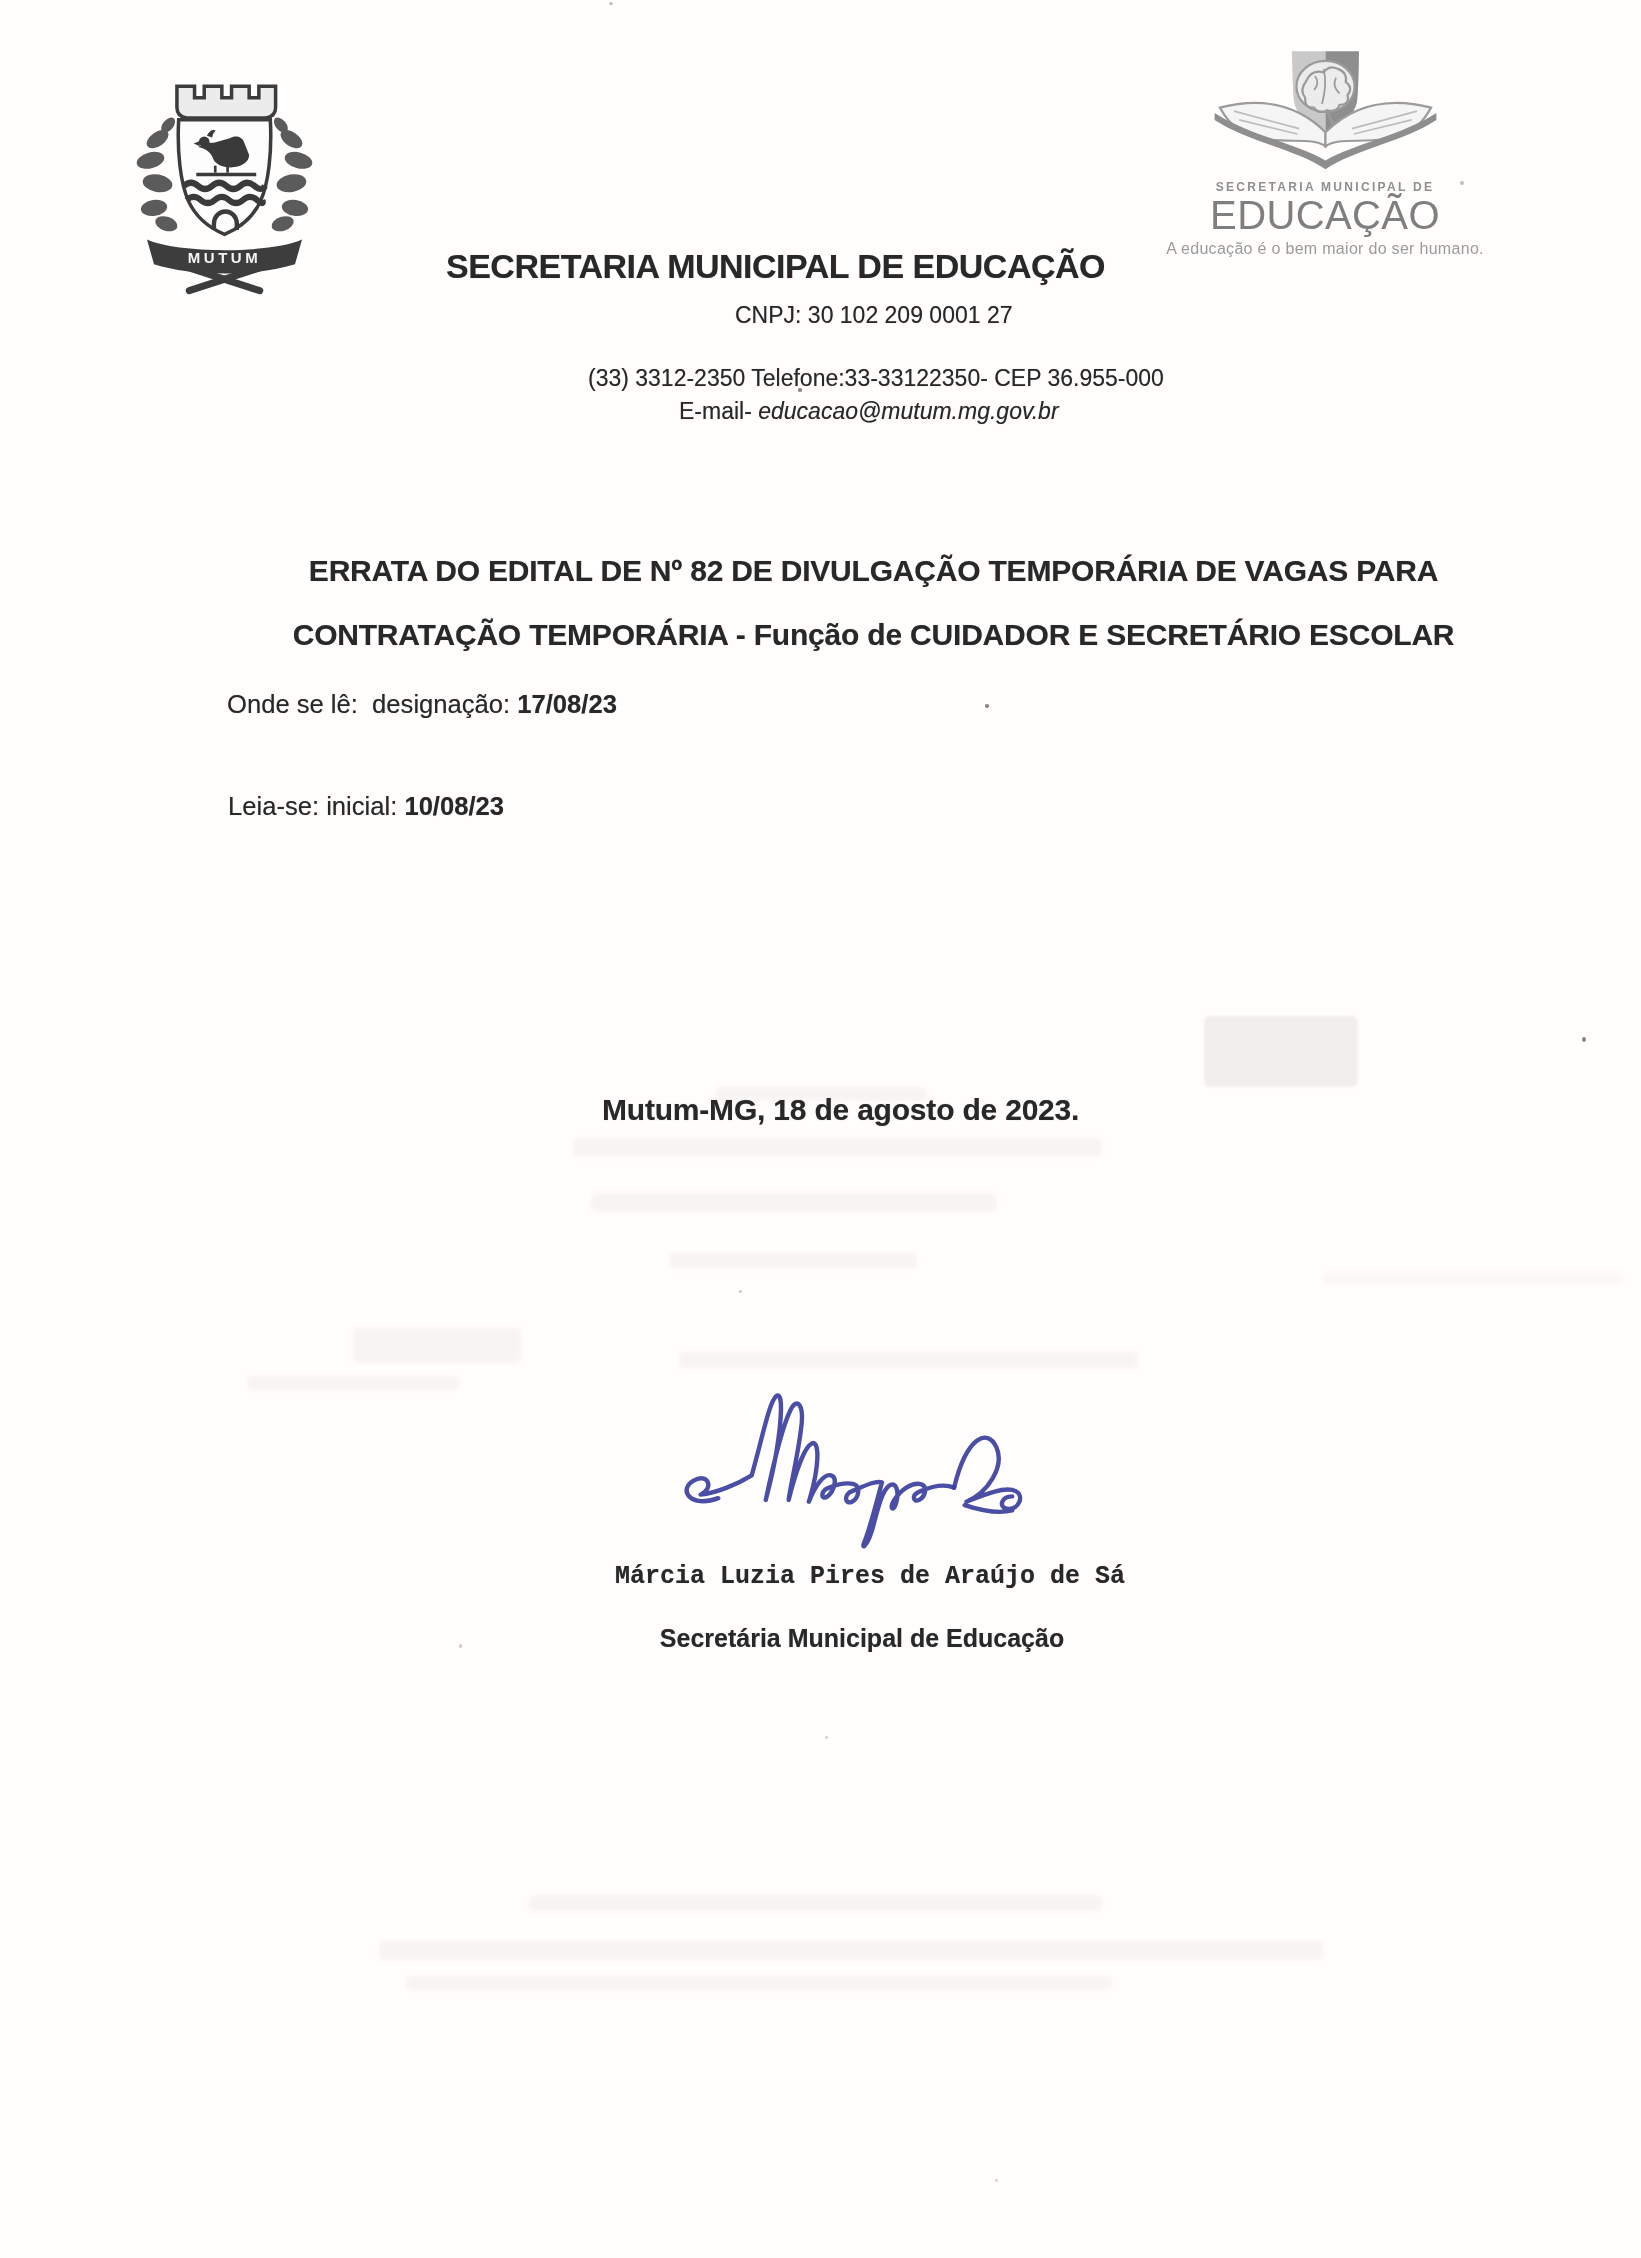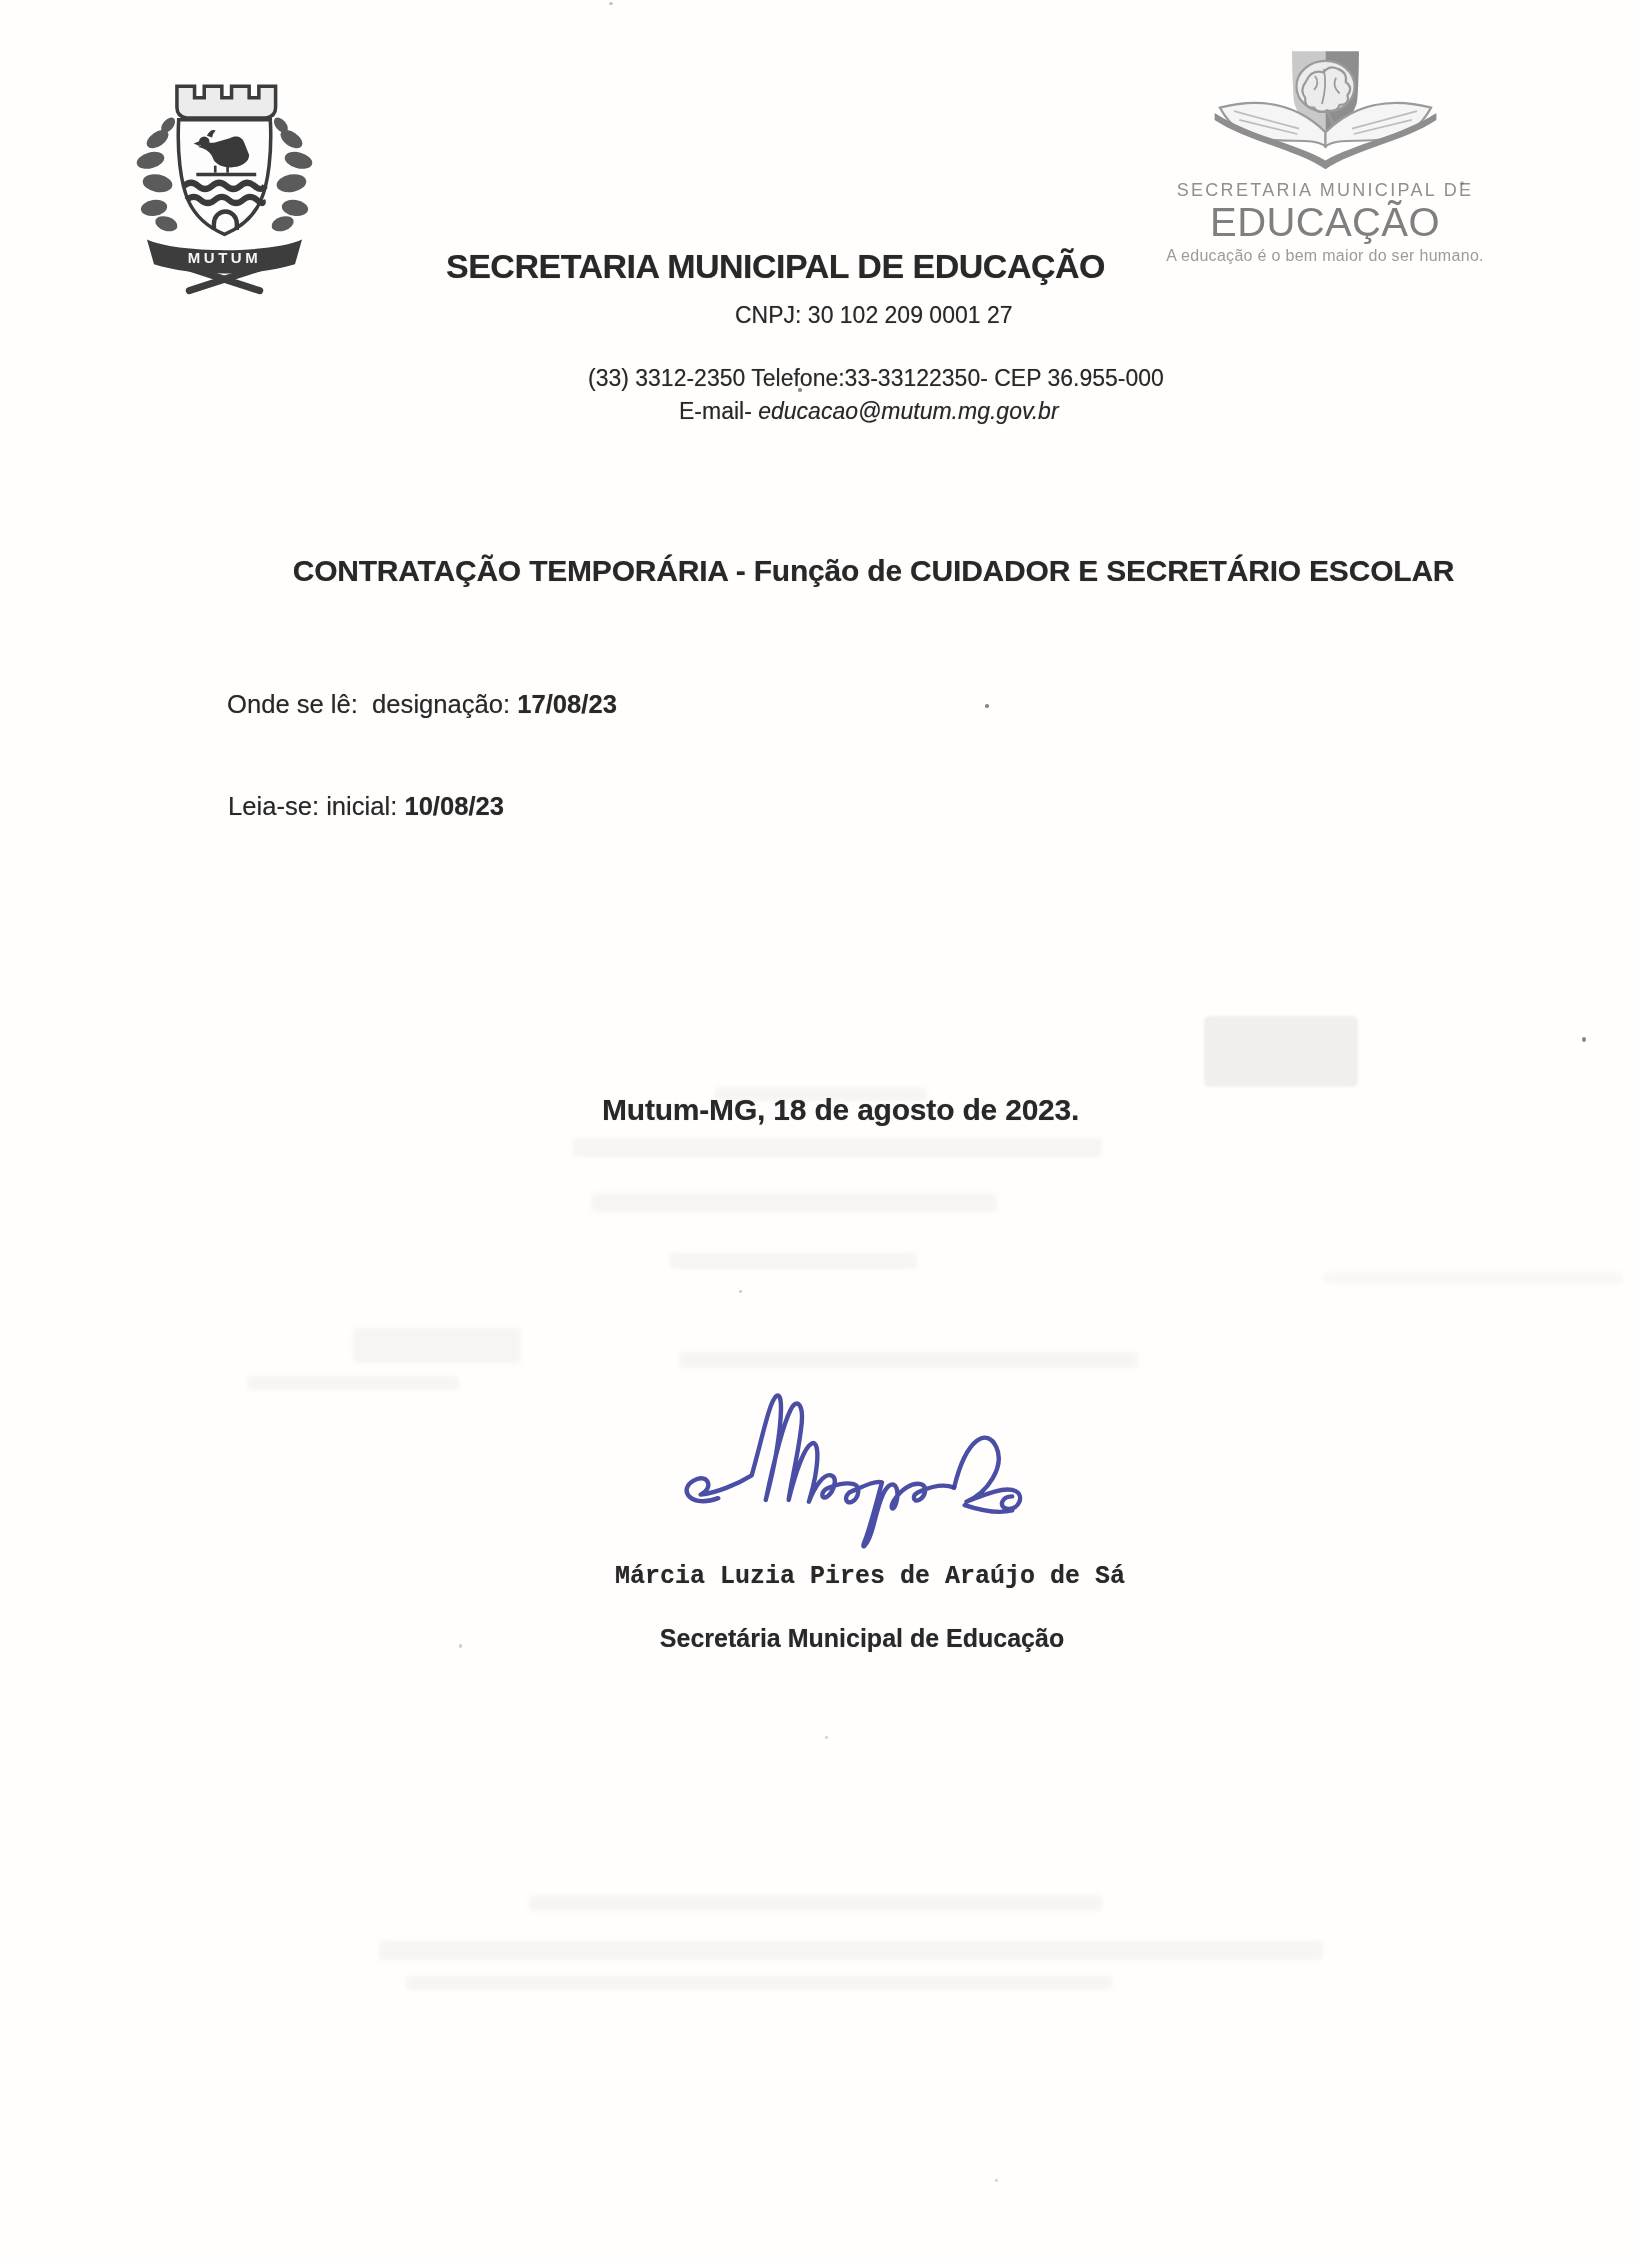--- a/index.html
+++ b/index.html
@@ -24,21 +24,21 @@
   .body-line{font-size:25.6px;}
   .pre{white-space:pre;}
   .b{font-weight:bold;text-align:right;}
   .dateline{font-weight:bold;font-size:30px;letter-spacing:-0.2px;}
   .sig-text{font-weight:bold;font-size:25px;width:494px;text-align:center;}
   .rlogo{
     left:1189px;top:46px;width:272px;
     display:flex;flex-direction:column;align-items:center;
     text-align:center;
   }
-  .rlogo .rl1{font-size:18px;letter-spacing:2.3px;color:#8f8f8f;font-weight:normal;margin-top:1.8px;text-align:right;}
+  .rlogo .rl1{font-size:12px;letter-spacing:2.3px;color:#8f8f8f;font-weight:bold;margin-top:1.8px;text-align:right;}
   .rlogo .rl2{font-size:40px;font-weight:normal;color:#7f7f7f;letter-spacing:0.4px;line-height:1.05;}
   .rlogo .rl3{font-size:16px;color:#9b9b9b;margin-top:4.4px;letter-spacing:0.3px;}
   .ghost{position:absolute;background:rgba(110,110,110,.06);filter:blur(2.6px);border-radius:3.5px;}
   .smudge{position:absolute;background:rgba(120,120,120,.11);filter:blur(1.8px);border-radius:5.3px;}
   .speck{position:absolute;background:rgba(55,55,55,.6);border-radius:50%;}
   svg{display:block;}
 </style>
 </head>
 <body>
 
@@ -116,20 +116,21 @@
   </div>
 
   <div class="abs scan org-name" style="left:446px;top:199px;">SECRETARIA MUNICIPAL DE EDUCAÇÃO</div>
   <div class="abs scan h-line" style="left:735px;top:254px;">CNPJ: 30 102 209 0001 27</div>
   <div class="abs scan h-line" style="left:588px;top:317px;">(33) 3312-2350 Telefone:33-33122350- CEP 36.955-000</div>
   <div class="abs scan h-line" style="left:679px;top:350px;">
     <span class="pre">E-mail- </span><em>educacao@mutum.mg.gov.br</em>
   </div>
 
   <div class="abs scan title-block">
+    <div>ERRATA DO EDITAL DE Nº 82 DE DIVULGAÇÃO TEMPORÁRIA DE VAGAS PARA</div>
     <div>CONTRATAÇÃO TEMPORÁRIA - Função de CUIDADOR E SECRETÁRIO ESCOLAR</div>
   </div>
 
   <div class="abs scan body-line" style="left:227px;top:642px;">
     <span class="pre">Onde se lê:  designação: </span><span class="b">17/08/23</span>
   </div>
   <div class="abs scan body-line" style="left:228px;top:744px;">
     <span class="pre">Leia-se: inicial: </span><span class="b">10/08/23</span>
   </div>
 

